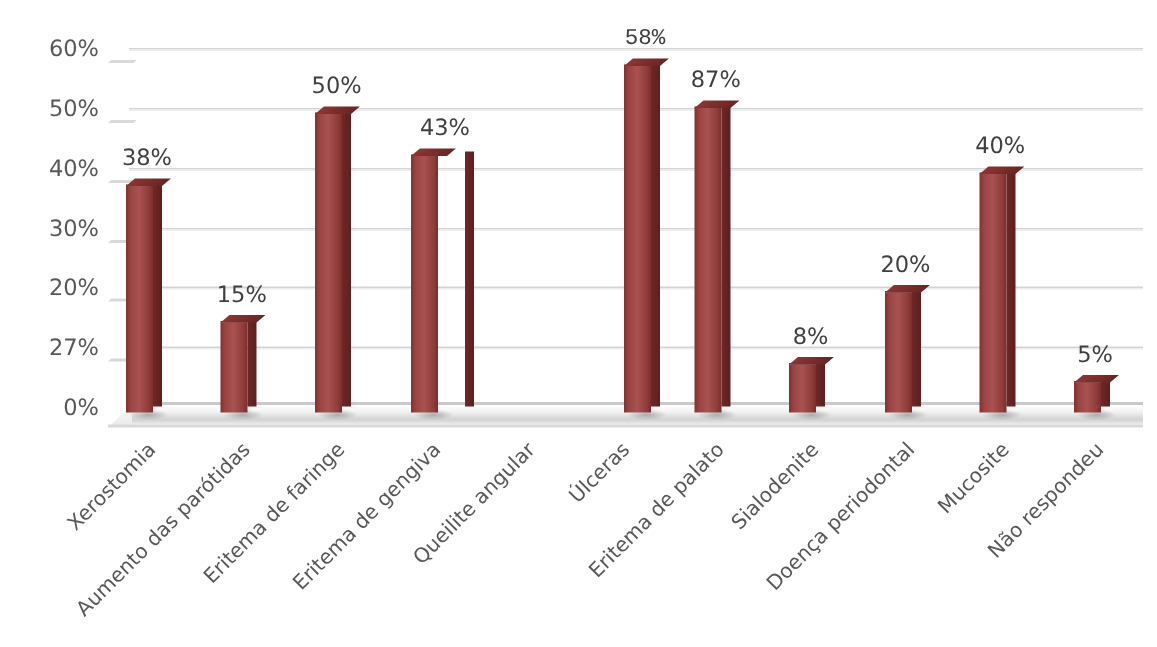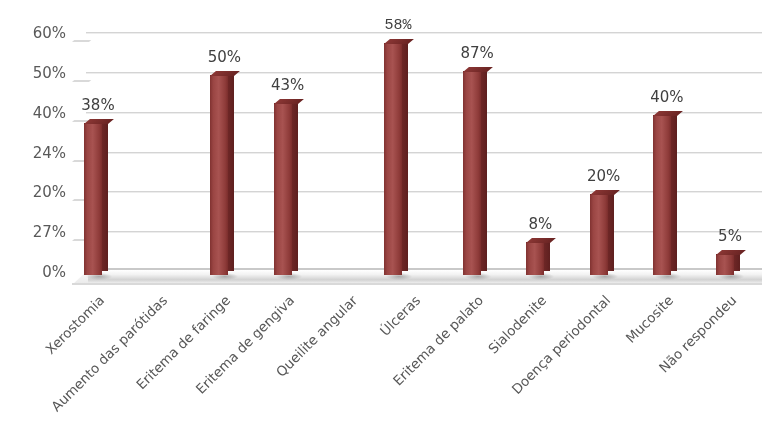--- a/index.html
+++ b/index.html
@@ -140,21 +140,21 @@
 </style>
 </head>
 <body>
 
 <div id="chart-root">
 
   <div id="yaxis">
       <div class="ytick" style="top: 33px;">60%</div>
       <div class="ytick" style="top: 72.8333px;">50%</div>
       <div class="ytick" style="top: 112.667px;">40%</div>
-      <div class="ytick" style="top: 152.5px;">24%</div>
+      <div class="ytick" style="top: 152.5px;">30%</div>
       <div class="ytick" style="top: 192.333px;">20%</div>
       <div class="ytick" style="top: 232.167px;">27%</div>
       <div class="ytick" style="top: 272px;">0%</div>
     </div>
   <div id="plot">
     <div id="floor">
       <div class="fleft"></div>
       <div class="ftop"></div>
       <div class="fface"></div>
       <div class="fbot"></div>
@@ -183,35 +183,42 @@
         <span class="gd"></span>
         <span class="gl"></span>
       </div>
       <div class="bar-wrap" title="Xerostomia 38%" style="left: 12px; height: 133px;">
         <div class="bar-shadow"></div>
         <div class="bar-side" style="height: 150.367px;"></div>
         <div class="bar-front" style="height: 151.367px;"></div>
         <div class="bar-top" style="bottom: 151.367px;"></div>
         <div class="bar-label" style="bottom: 162.367px;">38%</div>
       </div>
+      <div class="bar-wrap" title="Aumento das parótidas 15%" style="left: 75.2px; height: 59.75px;">
+        <div class="bar-shadow"></div>
+        <div class="bar-side" style="height: 58.75px;"></div>
+        <div class="bar-front" style="height: 59.75px;"></div>
+        <div class="bar-top" style="bottom: 59.75px;"></div>
+        <div class="bar-label" style="bottom: 70.75px;">15%</div>
+      </div>
       <div class="bar-wrap" title="Eritema de faringe 50%" style="left: 138.4px; height: 199.167px;">
         <div class="bar-shadow"></div>
         <div class="bar-side" style="height: 198.167px;"></div>
         <div class="bar-front" style="height: 199.167px;"></div>
         <div class="bar-top" style="bottom: 199.167px;"></div>
         <div class="bar-label" style="bottom: 210.167px;">50%</div>
       </div>
-      <div class="bar-wrap" title="Eritema de gengiva 43%" style="left: 201.6px; height: 171.283px;">
+      <div class="bar-wrap" title="Eritema de gengiva 43%" style="left: 201.6px; height: 171.283px; padding-left: 18px;">
         <div class="bar-shadow"></div>
         <div class="bar-side" style="height: 170.283px;"></div>
         <div class="bar-front" style="height: 171.283px;"></div>
         <div class="bar-top" style="bottom: 171.283px;"></div>
         <div class="bar-label" style="bottom: 182.283px;">43%</div>
       </div>
-      <div class="bar-wrap" title="Úlceras 58%" style="left: 312px; height: 231.033px; font-family: Liberation Mono, monospace;">
+      <div class="bar-wrap" title="Úlceras 58%" style="left: 344px; height: 231.033px; font-family: Liberation Mono, monospace;">
         <div class="bar-shadow"></div>
         <div class="bar-side" style="height: 230.033px;"></div>
         <div class="bar-front" style="height: 231.033px;"></div>
         <div class="bar-top" style="bottom: 231.033px;"></div>
         <div class="bar-label" style="bottom: 242.033px;">58%</div>
       </div>
       <div class="bar-wrap" title="Eritema de palato 51%" style="left: 391.2px; height: 203.15px;">
         <div class="bar-shadow"></div>
         <div class="bar-side" style="height: 202.15px;"></div>
         <div class="bar-front" style="height: 203.15px;"></div>

